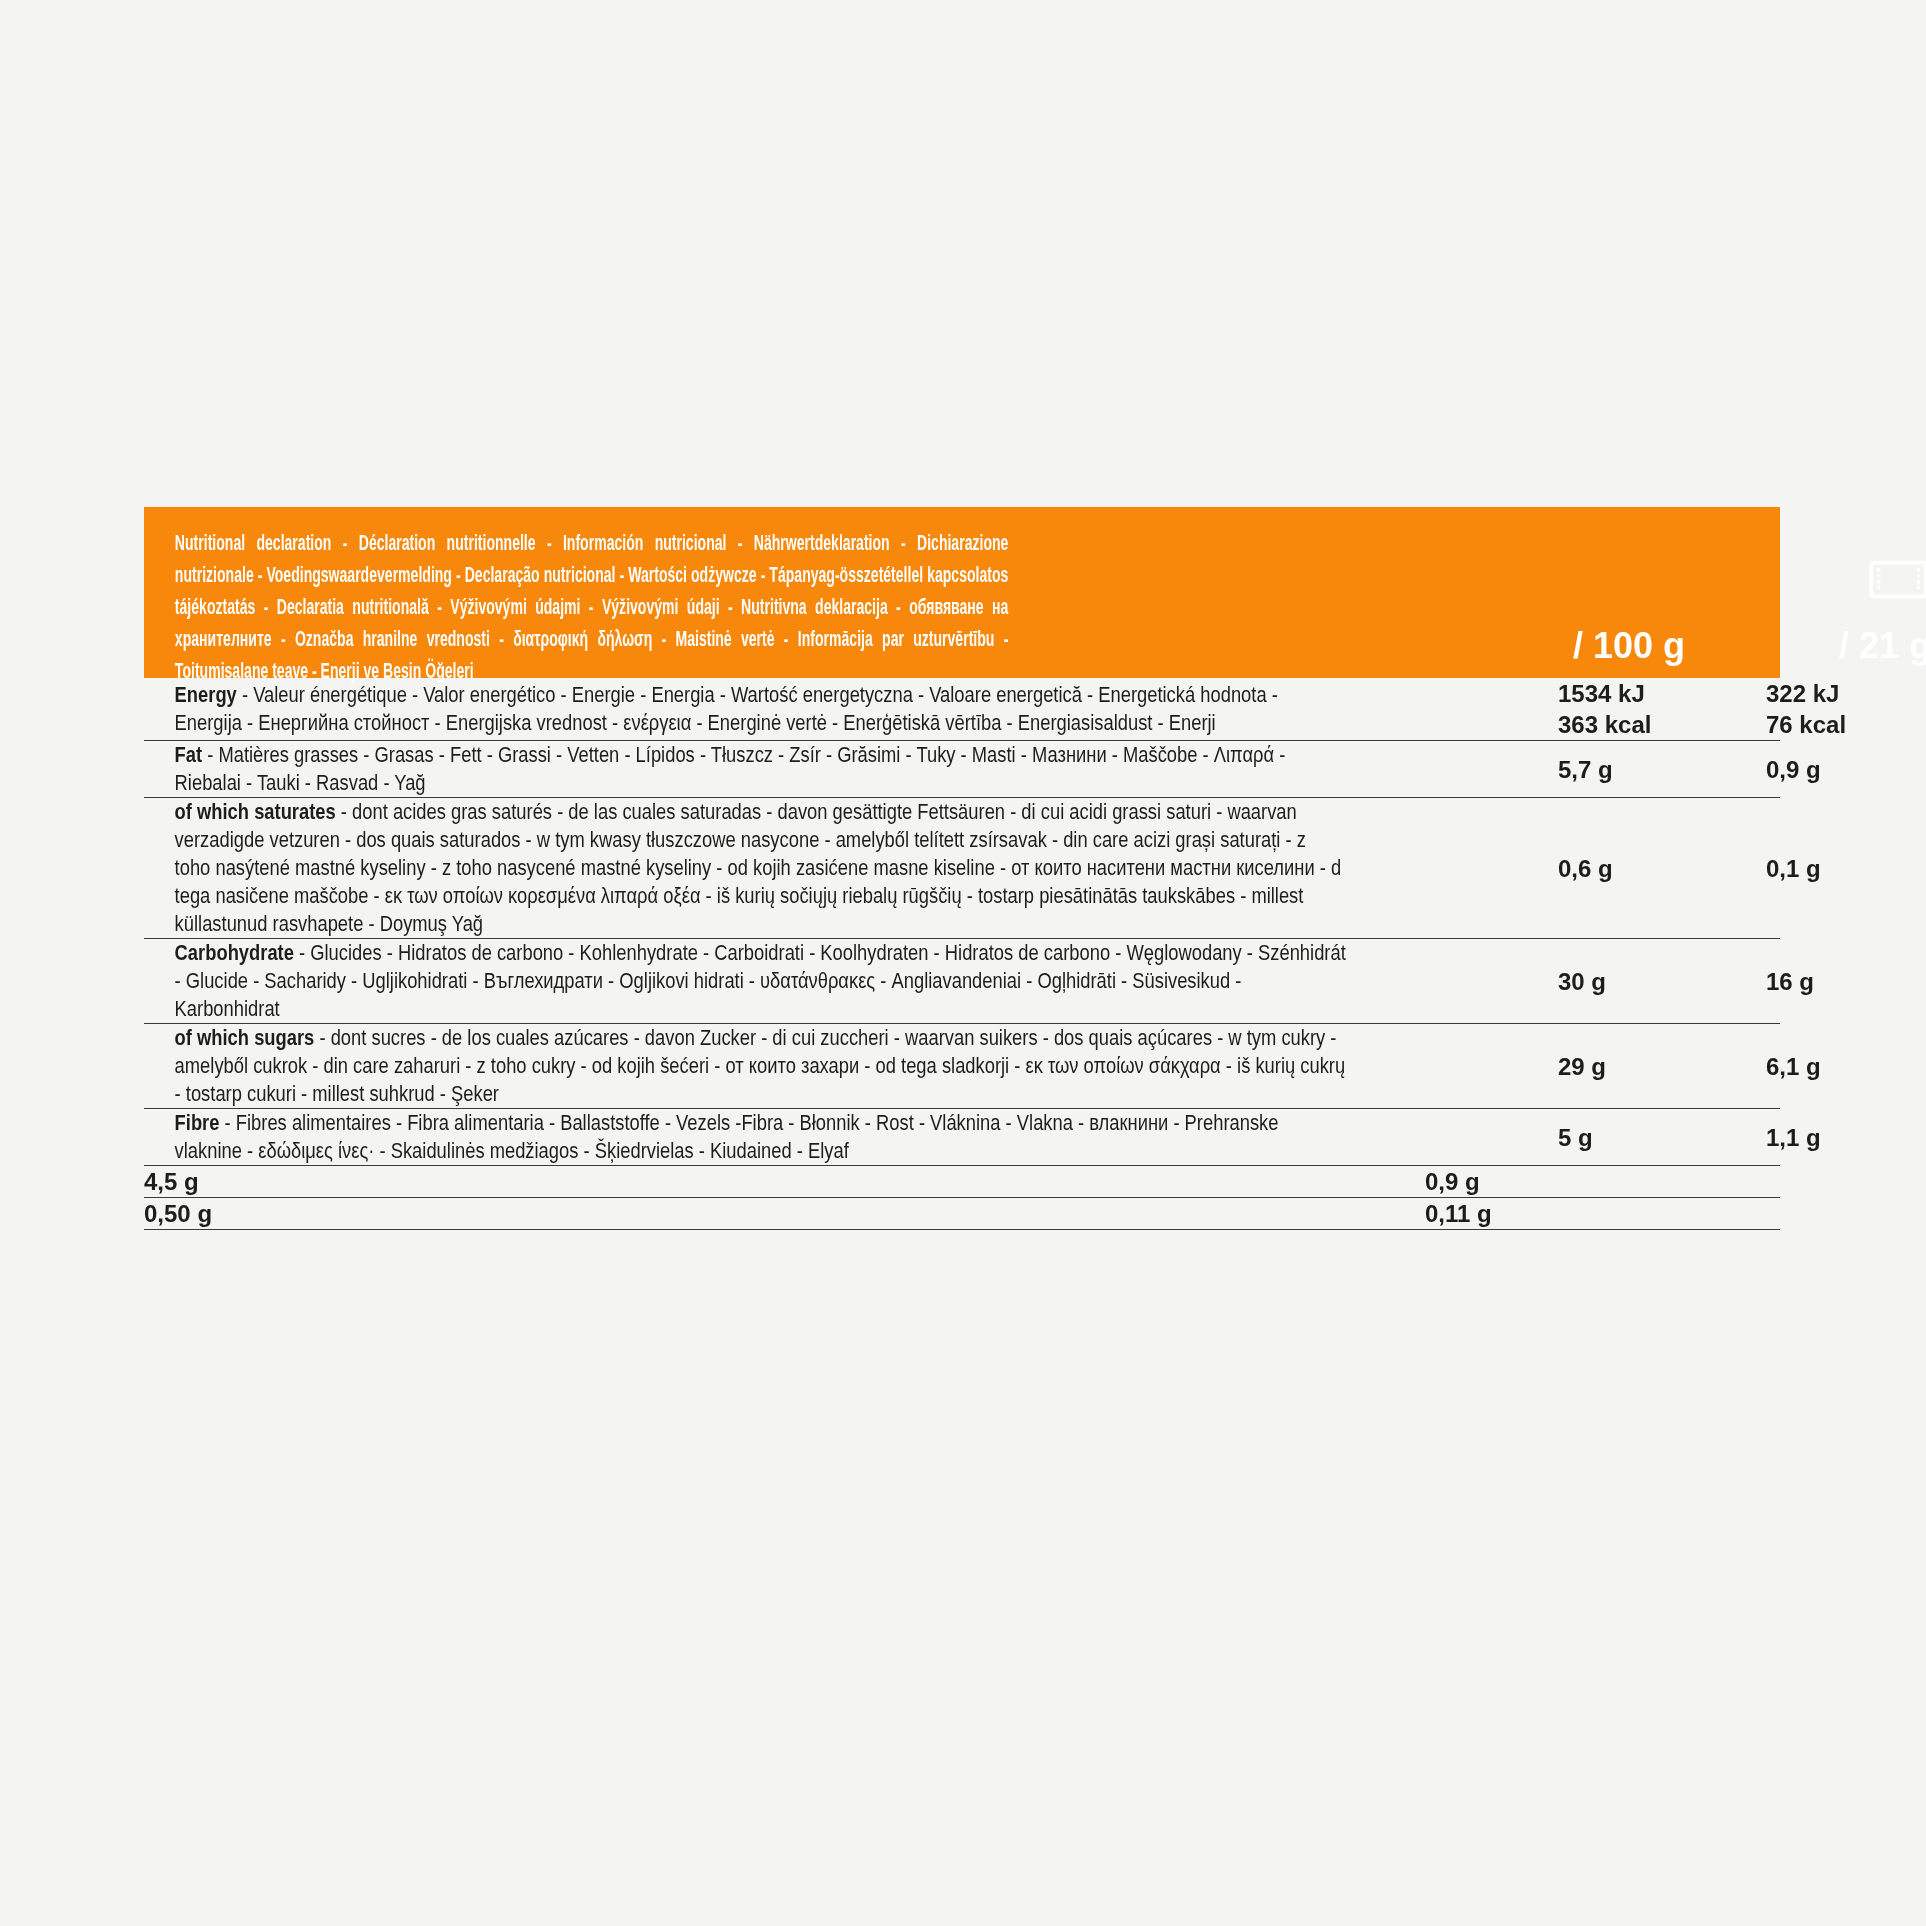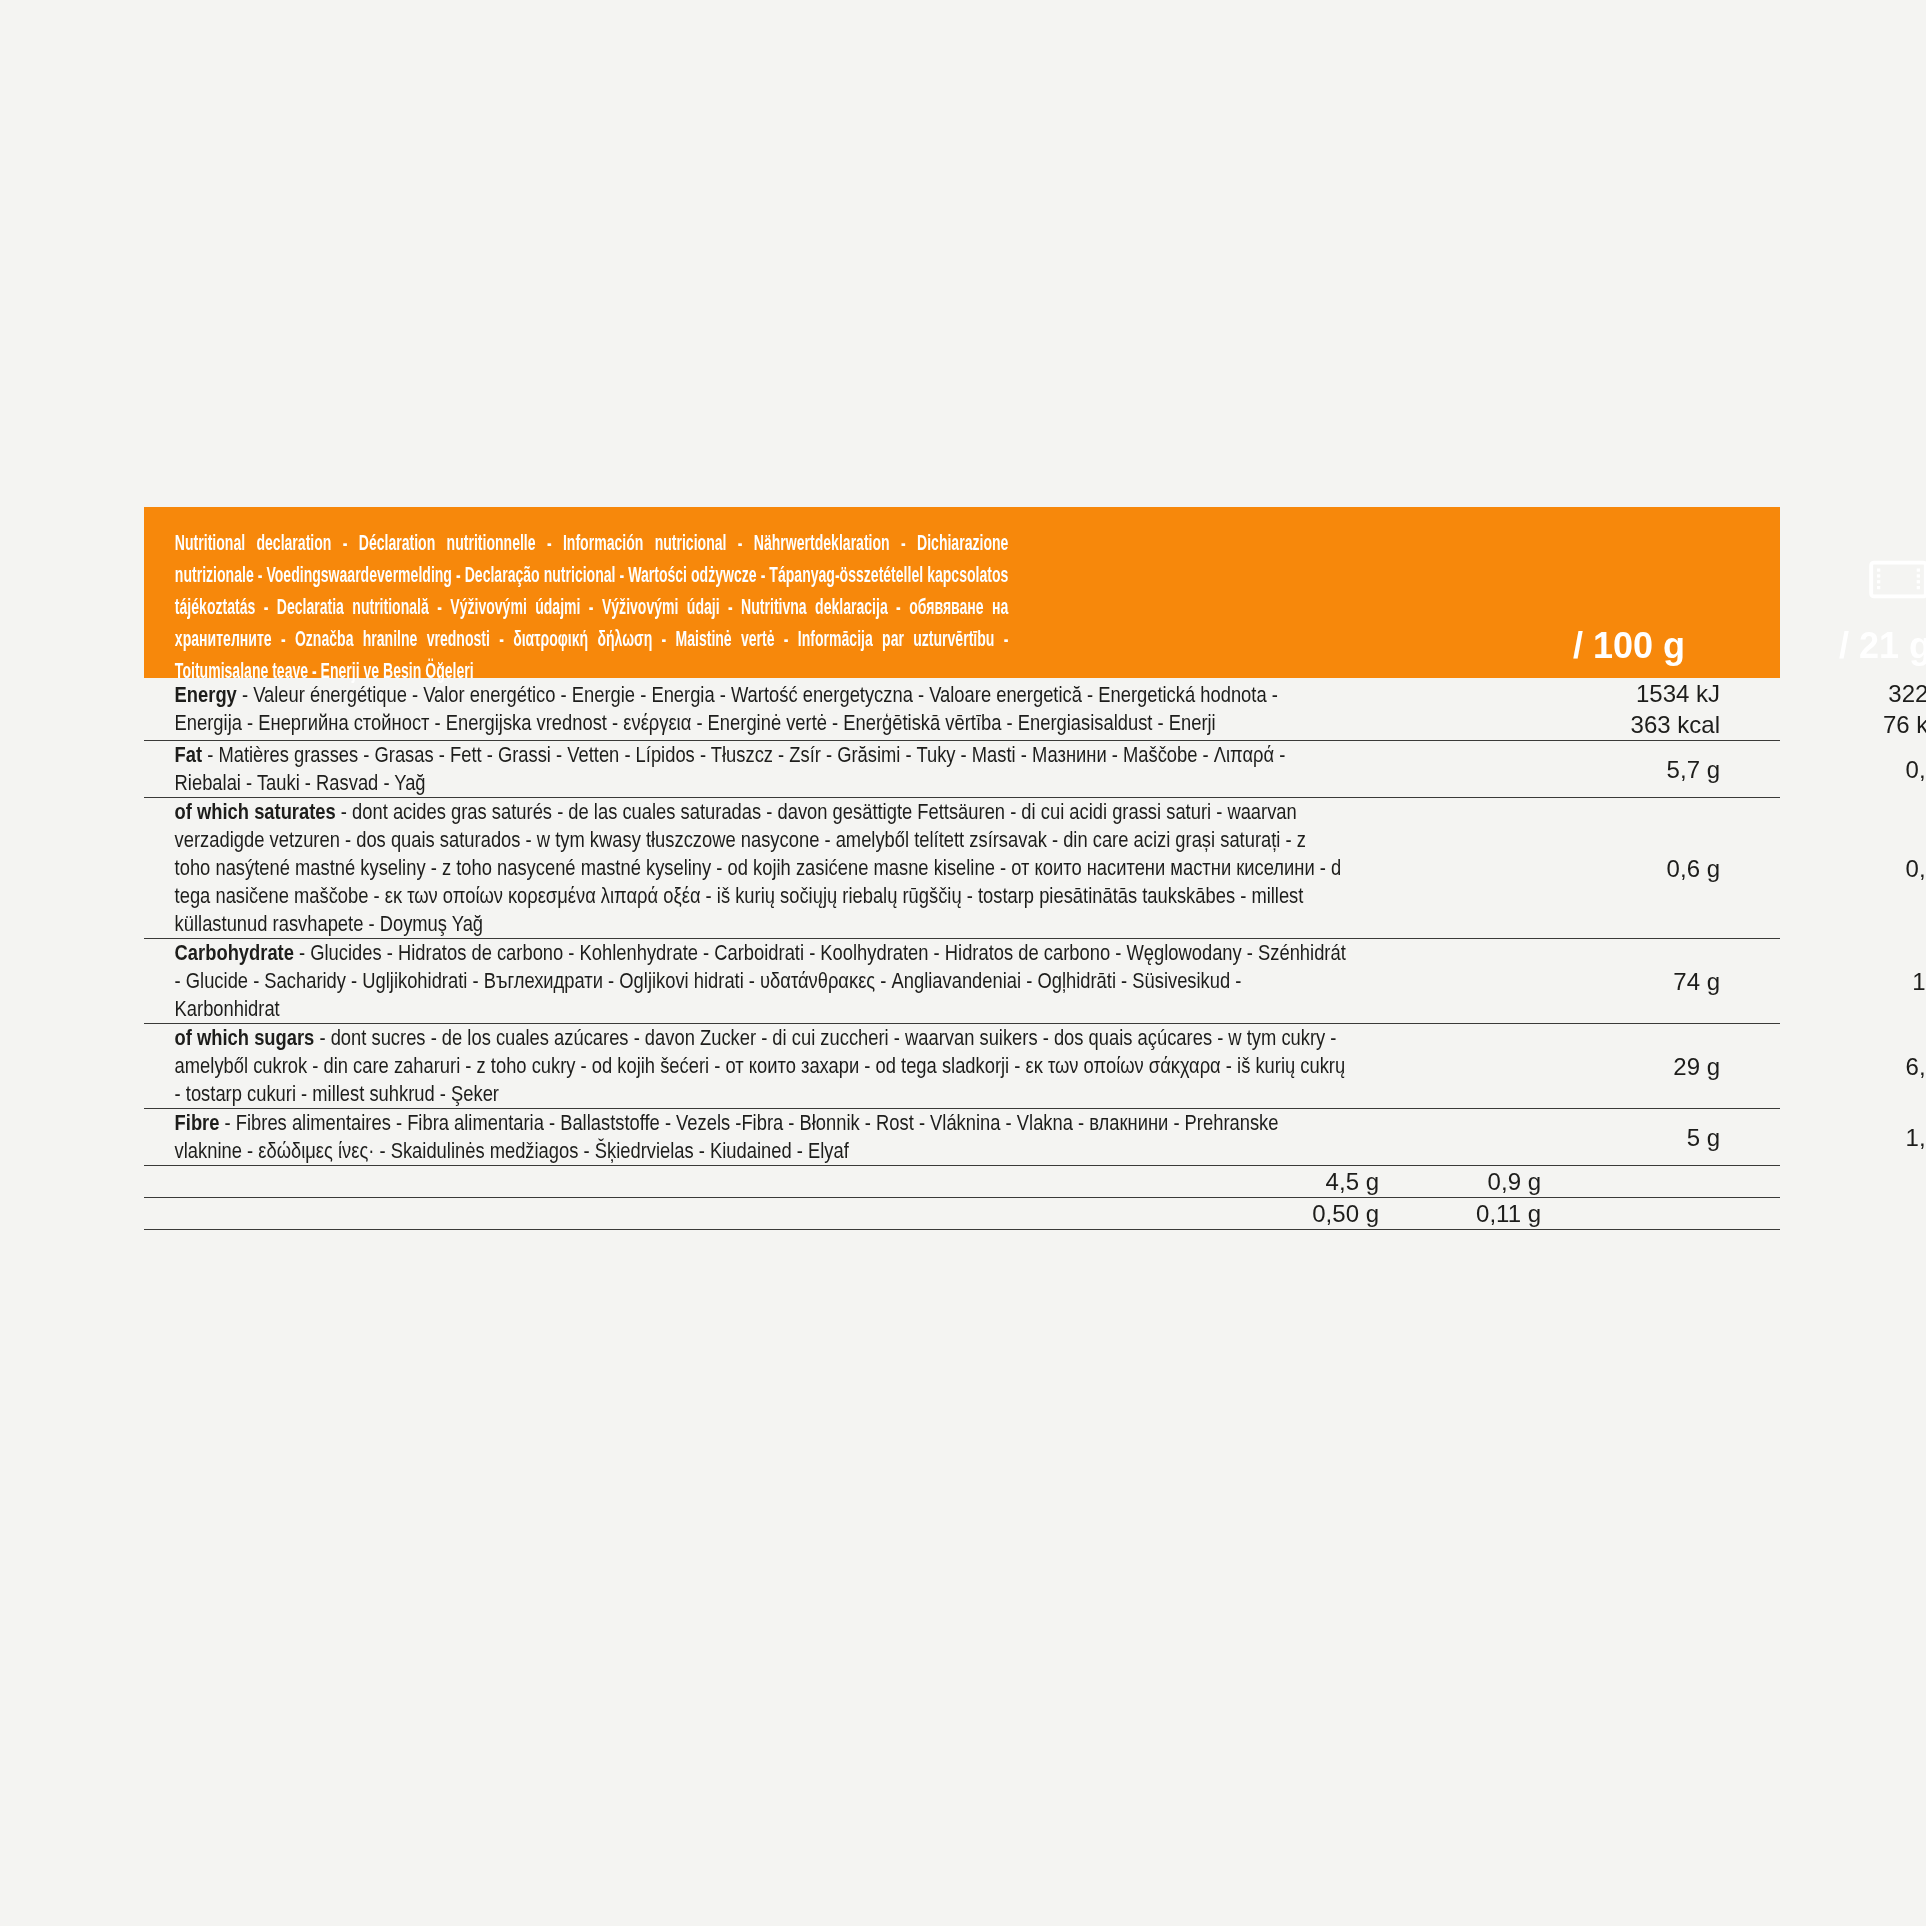--- a/index.html
+++ b/index.html
@@ -64,22 +64,22 @@
     transform-origin: left center;
     padding-left: 36px;
     font-size: 21.6px;
     line-height: 28px;
     font-weight: 400;
   }
   .lead { font-weight: 700; }
   .val {
     font-size: 24px;
     line-height: 31px;
-    font-weight: 400;
-    text-align: right;
+    font-weight: 700;
+    text-align: left;
     white-space: pre-line;
   }
   .val-portion { padding-left: 46px; }
 </style>
 </head>
 <body>
 
 <div class="label-card">
 
   <div class="hdr">
@@ -134,21 +134,21 @@
         <p class="row-label-inner"><span class="lead">of which saturates</span><span> - dont acides gras saturés - de las cuales saturadas - davon gesättigte Fettsäuren - di cui acidi grassi saturi - waarvan verzadigde vetzuren - dos quais saturados - w tym kwasy tłuszczowe nasycone - amelyből telített zsírsavak - din care acizi grași saturați - z toho nasýtené mastné kyseliny - z toho nasycené mastné kyseliny - od kojih zasićene masne kiseline - от които наситени мастни киселини - d tega nasičene maščobe - εκ των οποίων κορεσμένα λιπαρά οξέα - iš kurių sočiųjų riebalų rūgščių - tostarp piesātinātās taukskābes - millest küllastunud rasvhapete - Doymuş Yağ</span></p>
       </div>
       <div class="val">0,6 g</div>
       <div class="val val-portion">0,1 g</div>
     </div>
 
     <div class="row">
       <div class="row-label-cell">
         <p class="row-label-inner"><span class="lead">Carbohydrate</span><span> - Glucides - Hidratos de carbono - Kohlenhydrate - Carboidrati - Koolhydraten - Hidratos de carbono - Węglowodany - Szénhidrát - Glucide - Sacharidy - Ugljikohidrati - Въглехидрати - Ogljikovi hidrati - υδατάνθρακες - Angliavandeniai - Ogļhidrāti - Süsivesikud - Karbonhidrat</span></p>
       </div>
-      <div class="val">74 g</div>
+      <div class="val">30 g</div>
       <div class="val val-portion">16 g</div>
     </div>
 
     <div class="row">
       <div class="row-label-cell">
         <p class="row-label-inner"><span class="lead">of which sugars</span><span> - dont sucres - de los cuales azúcares - davon Zucker - di cui zuccheri - waarvan suikers - dos quais açúcares - w tym cukry - amelyből cukrok - din care zaharuri - z toho cukry - od kojih šećeri - от които захари - od tega sladkorji - εκ των οποίων σάκχαρα - iš kurių cukrų - tostarp cukuri - millest suhkrud - Şeker</span></p>
       </div>
       <div class="val">29 g</div>
       <div class="val val-portion">6,1 g</div>
     </div>

